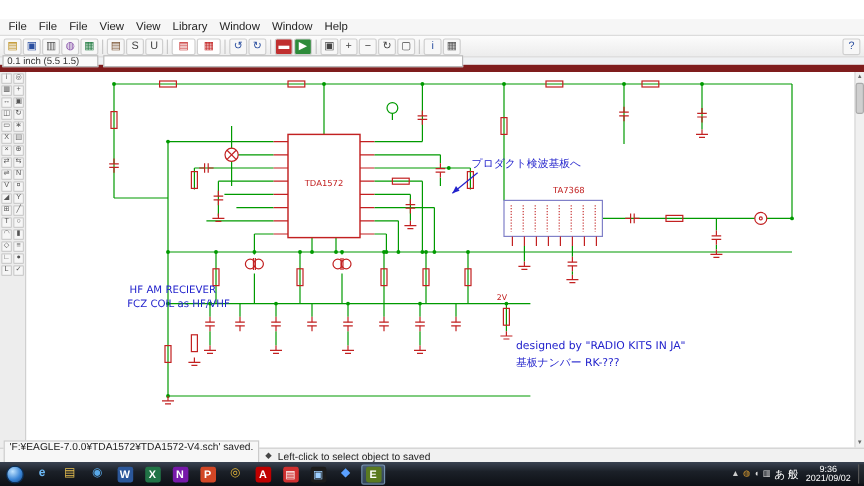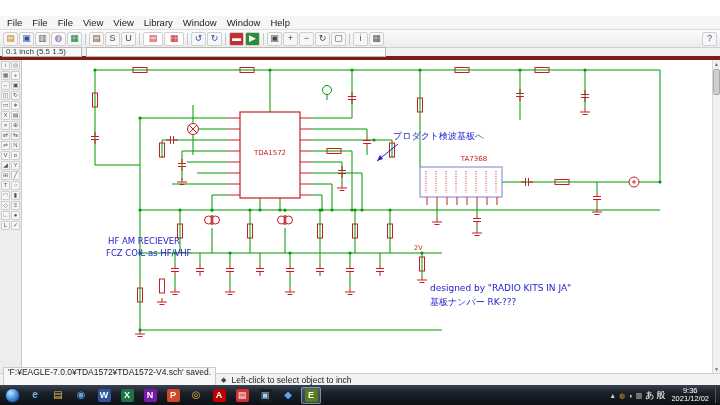--- a/index.html
+++ b/index.html
@@ -32,21 +32,21 @@
     display:flex; align-items:center; padding:0 3px; gap:1px; }
   .tb-icon { width:15px; height:14px; border:1px solid #cfcfcf; background:#f7f7f7;
     display:flex; align-items:center; justify-content:center; border-radius:2px; flex:0 0 auto; }
   .tb-icon.wide { width:20px; background:#fff; }
   .tb-icon.push-right { margin-left:auto; }
   .tb-glyph { font-size:9px; line-height:1; }
   .tb-sep { width:1px; height:12px; background:#c8c8c8; margin:0 2px; flex:0 0 auto; }
 
   
   .coordbar { position:absolute; top:48px; left:0; right:0; height:12px; background:#eff1f3;
-    border-bottom:4px solid #7f1d1d; display:flex; align-items:center; padding:0 2px; gap:4px; }
+    border-bottom:6px solid #7f1d1d; display:flex; align-items:center; padding:0 2px; gap:4px; }
   .coordbox { font-size:8px; color:#333; background:#fafafa; border:1px solid #b8b8b8;
     padding:0 3px; height:10px; line-height:8px; min-width:80px; }
   .cmdline { height:10px; width:300px; border:1px solid #b8b8b8; background:#fff;
     font-size:8px; padding:0 2px; font-family:inherit; }
 
   
   .workarea { position:absolute; top:60px; left:0; right:0; height:313px; }
   .palette { position:absolute; left:0; top:0; bottom:0; width:22px; background:#ededed;
     border-right:1px solid #c9c9c9; display:flex; flex-wrap:wrap; align-content:flex-start;
     padding:1px 0 0 1px; gap:1px; }
@@ -414,21 +414,21 @@
     <div class="vscroll">
       <div class="vs-arrow">▲</div>
       <div class="vs-thumb"></div>
       <div class="vs-arrow bottom">▼</div>
     </div>
   </div>
 
   <div class="statusbar">
     <span class="status-panel">'F:¥EAGLE-7.0.0¥TDA1572¥TDA1572-V4.sch' saved.</span>
     <span class="status-bullet">◆</span>
-    <span>Left-click to select object to inch</span>
+    <span>Left-click to select object to saved</span>
   </div>
 
   <div class="taskbar">
     <div class="start-orb"></div>
     <div class="tk-apps">
         <div class="tk-app">
           <span class="tk-glyph" style="color: rgb(108, 184, 244);">e</span>
         </div>
         <div class="tk-app">
           <span class="tk-glyph" style="color: rgb(232, 192, 80);">▤</span>
@@ -473,19 +473,19 @@
           <span class="tray-ic" style="color: rgb(224, 160, 48);">◍</span>
           <span class="tray-ic" style="color: rgb(221, 221, 221);">◖</span>
           <span class="tray-ic" style="color: rgb(221, 221, 221);">▥</span>
         </span>
       <span id="ime-block" style="display:flex;gap:2px;align-items:center;">
           <span class="ime">あ</span>
           <span class="ime">般</span>
         </span>
       <div class="tk-clock">
         <div>9:36</div>
-        <div>2021/12/02</div>
+        <div>2021/09/02</div>
       </div>
       <div class="show-desktop"></div>
     </div>
   </div>
 
 </div>
 
 </body></html>

